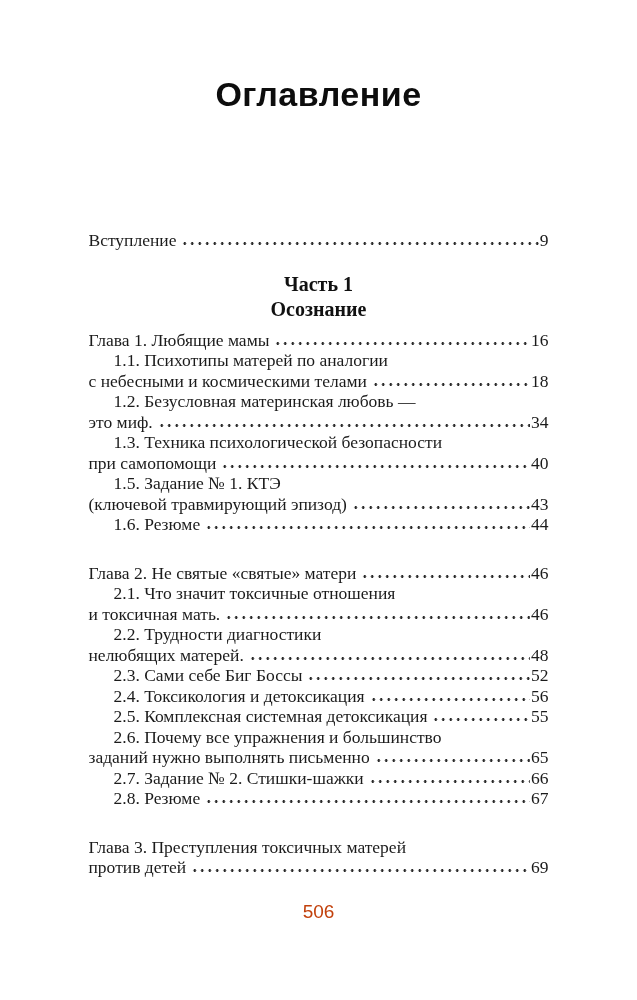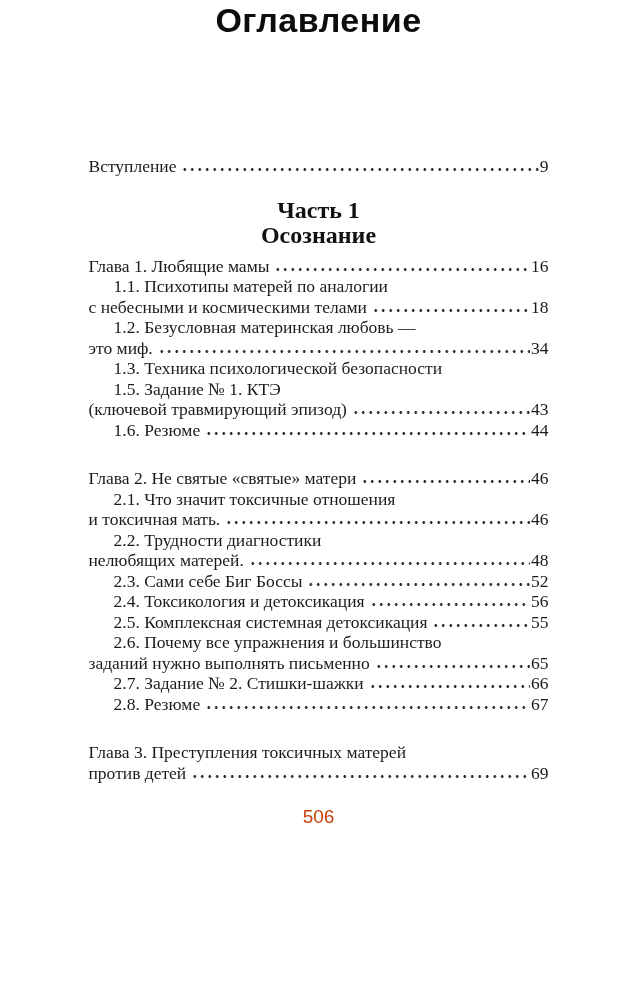--- a/index.html
+++ b/index.html
@@ -8,20 +8,21 @@
     height: 1000px;
     background: #ffffff;
     color: #1b1b1b;
     font-family: "Liberation Serif", "DejaVu Serif", serif;
     overflow: hidden;
   }
   .book-page {
     box-sizing: border-box;
     width: 637px;
     height: 920px;
+    padding-top: 74px;
   }
   h1.page-title {
     margin: 0;
     text-align: center;
     font-family: "Liberation Sans", "DejaVu Sans", sans-serif;
     font-weight: 700;
     font-size: 34px;
     line-height: 40px;
     color: #0d0d0d;
     letter-spacing: 0.5px;
@@ -30,21 +31,21 @@
     width: 460px;
     margin: 0 auto;
     font-size: 17.5px;
     line-height: 20.5px;
   }
   .toc-intro { margin-top: 116px; }
   .part-heading {
     margin-top: 21px;
     text-align: center;
     font-weight: 700;
-    font-size: 24px;
+    font-size: 20px;
     line-height: 25px;
     color: #111111;
   }
   .group { margin-top: 28px; }
   .group:first-child { margin-top: 8px; }
   .entry { margin: 0; }
   .line { white-space: nowrap; }
   .indent { padding-left: 25px; }
   .leader {
     display: flex;
@@ -115,20 +116,25 @@
           <div class="entry">
             <div class="line indent">1.2. Безусловная материнская любовь —</div>
             <div class="line leader">
               <span class="txt">это миф.</span>
               <span class="dots"></span>
               <span class="pg">34</span>
             </div>
           </div>
           <div class="entry">
             <div class="line indent">1.3. Техника психологической безопасности</div>
+            <div class="line leader">
+              <span class="txt">при самопомощи</span>
+              <span class="dots"></span>
+              <span class="pg">40</span>
+            </div>
           </div>
           <div class="entry">
             <div class="line indent">1.5. Задание № 1. КТЭ</div>
             <div class="line leader">
               <span class="txt">(ключевой травмирующий эпизод)</span>
               <span class="dots"></span>
               <span class="pg">43</span>
             </div>
           </div>
           <div class="entry">

